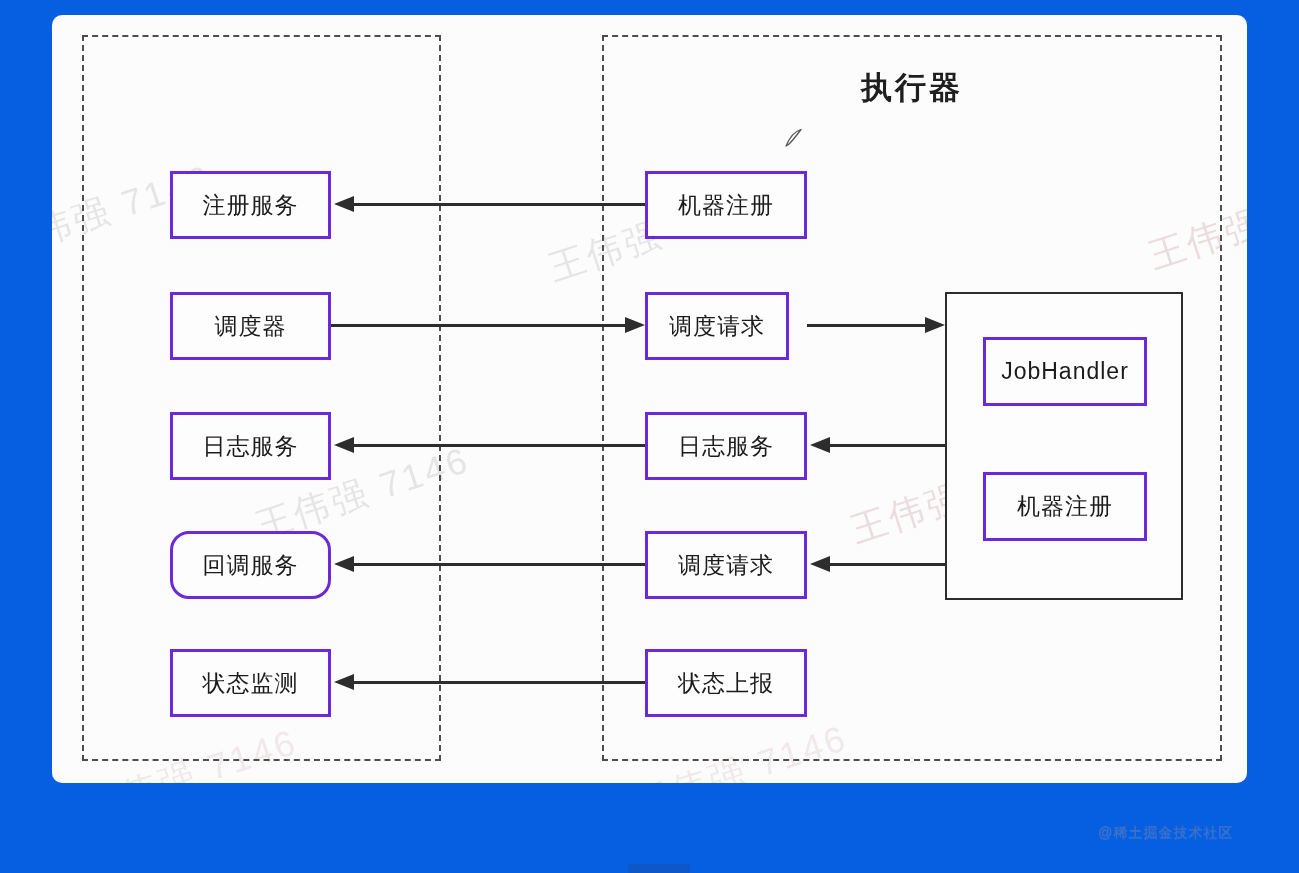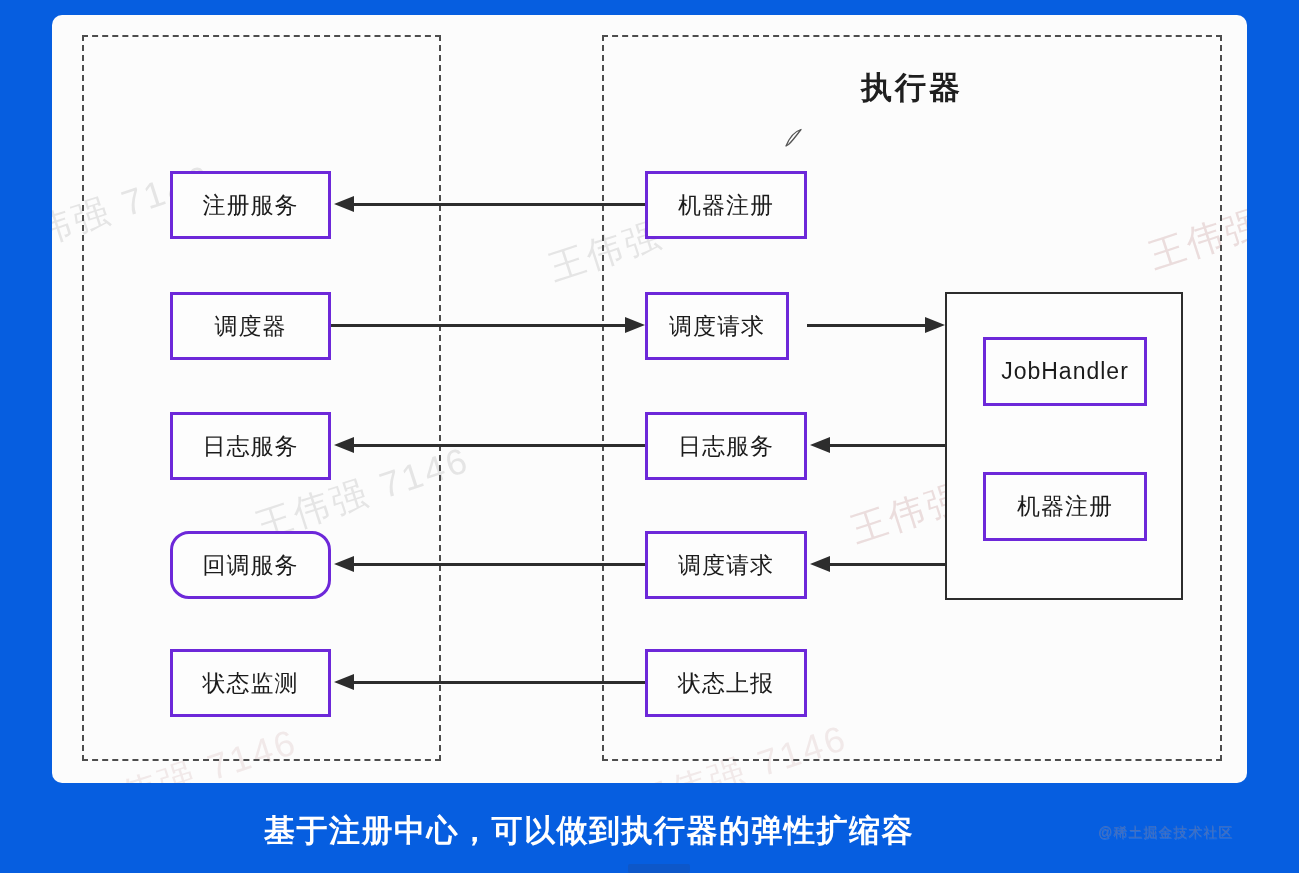--- a/index.html
+++ b/index.html
@@ -103,19 +103,18 @@
     </div>
 
     <span class="pen">
       <svg width="22" height="22" viewBox="0 0 22 22">
         <path d="M4 19 C7.5 10.5 12.5 4.5 19 2.5 C14.5 8.5 10 14.5 6.5 17.5 Z" fill="#fdfdfd" stroke="#555" stroke-width="1.3" stroke-linejoin="round"></path>
       </svg>
     </span>
 
   </div>
 
-  <div class="caption">基于注册中心，可以做到执行器的弹性扩缩容</div>
 
   <div class="credit">@稀土掘金技术社区</div>
 
   <div class="bottom-bar"></div>
 
 </div>
 
 </body></html>

